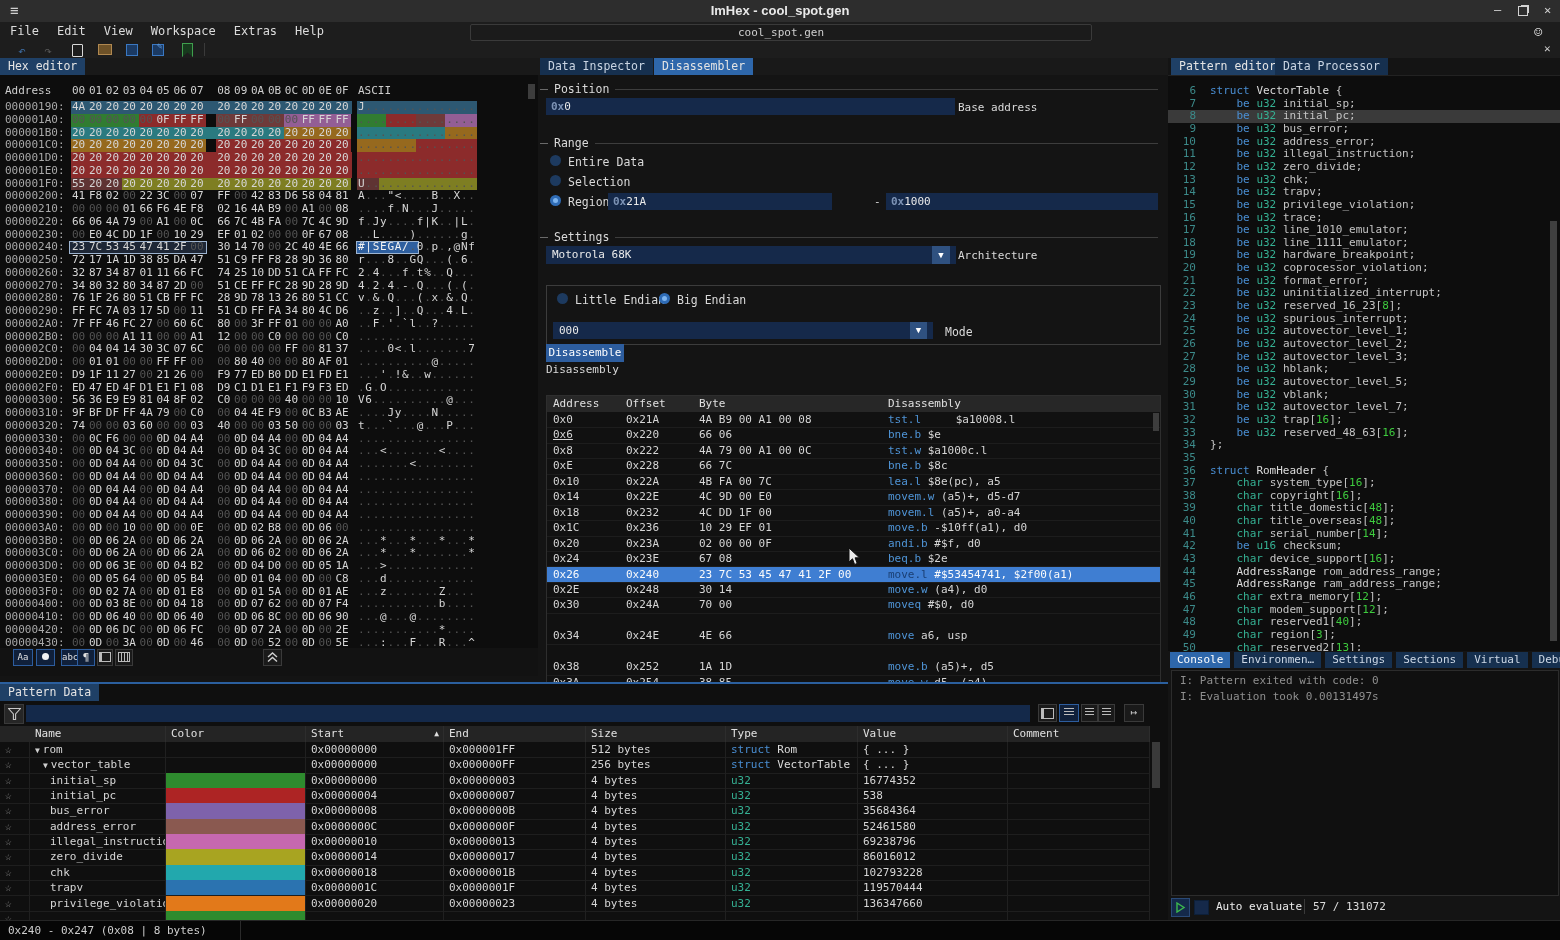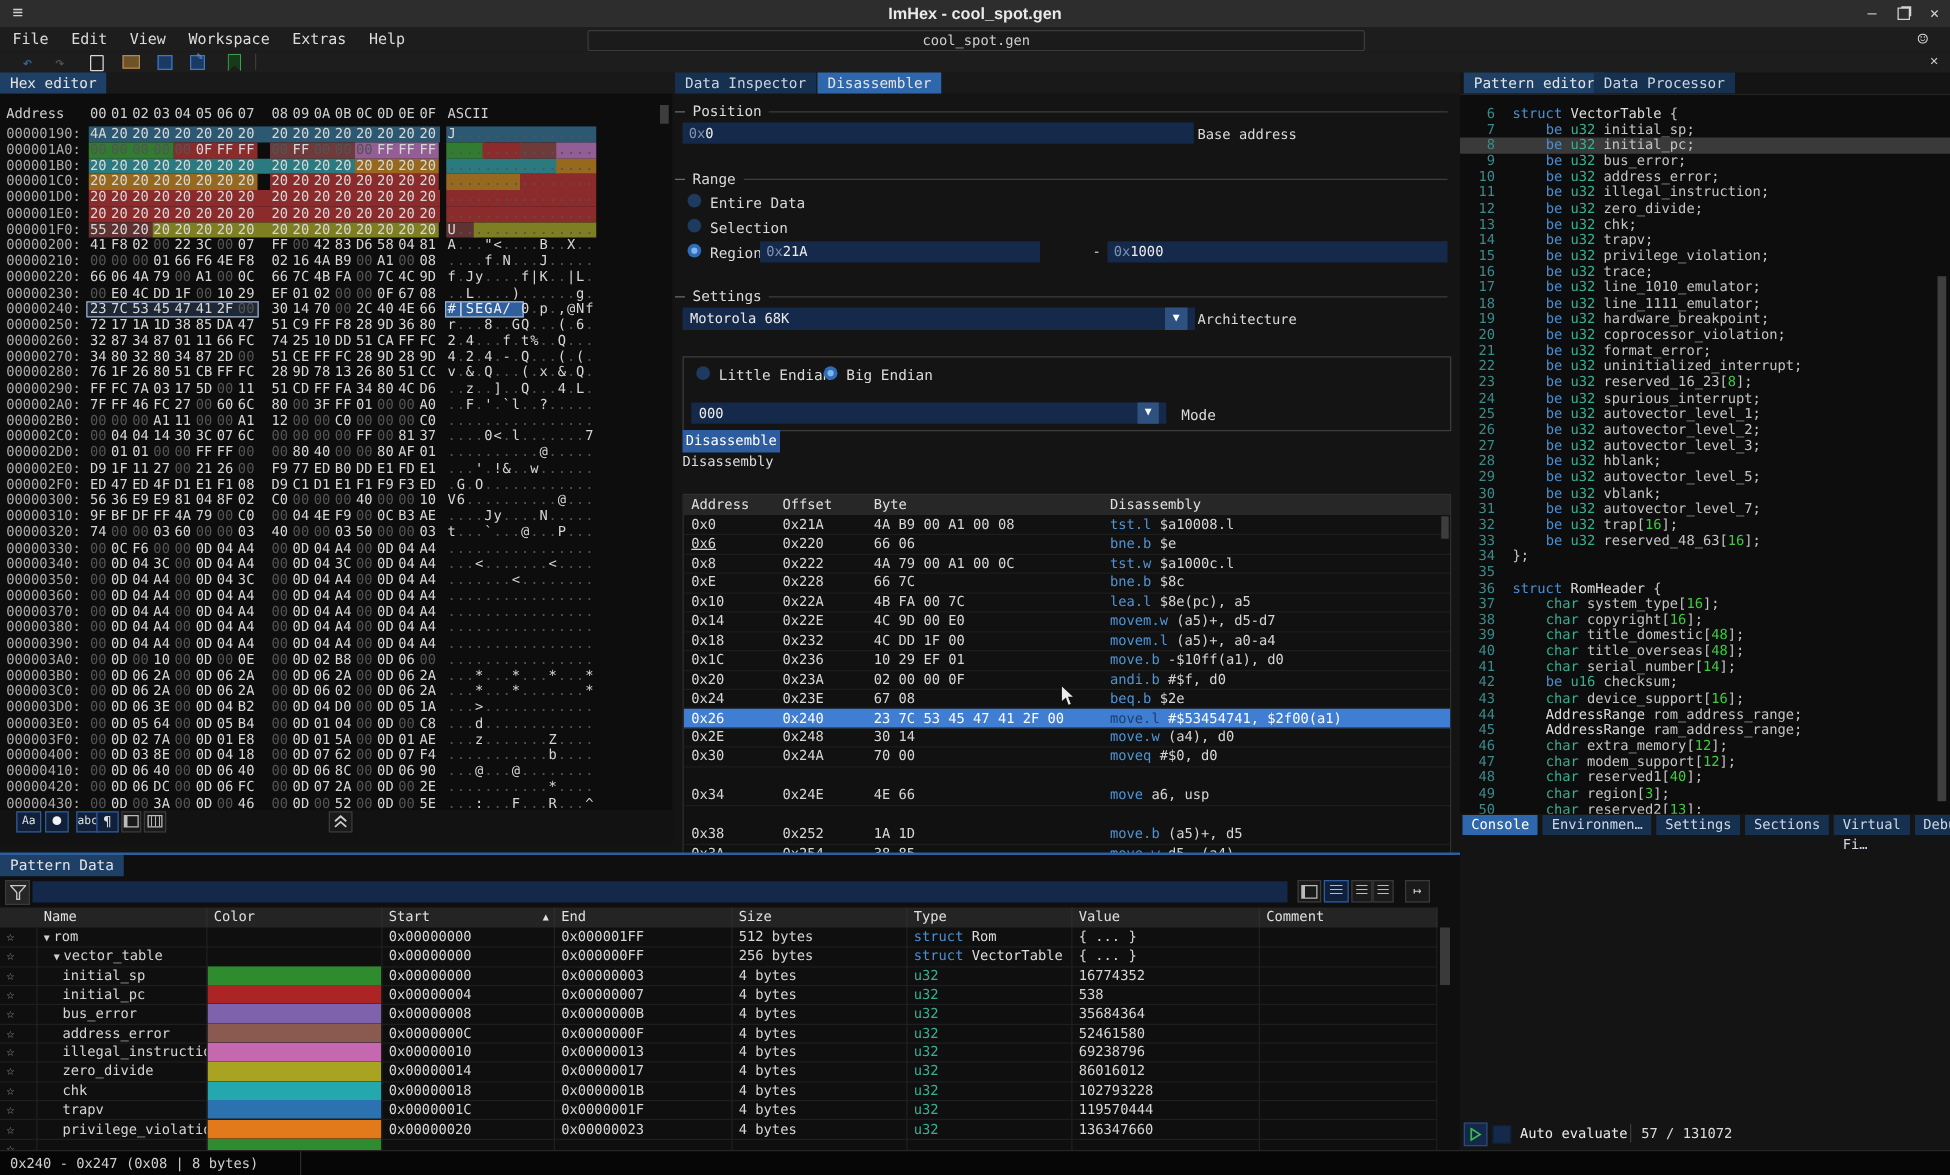--- a/index.html
+++ b/index.html
@@ -49,21 +49,21 @@
   .fbtn{position:absolute;top:1px;height:15px;border:1px solid #2d5d9e;background:#10203a;color:#e0e0e0;
         font-size:9px;text-align:center;line-height:15px;}
   .fbtn.plain{border-color:#3a3a3a;background:#1a1a1a;}
   .bulbdot{width:7px;height:7px;border-radius:50%;background:#f2f2f2;margin:3px auto 0;}
   
   #midpanel{left:538px;top:58px;width:630px;height:624px;background:#141414;}
   .sechdr{position:absolute;display:flex;align-items:center;gap:6px;width:618px;color:#dadada;font-size:11.5px;}
   .sechdr .dash{width:8px;height:1px;background:#6a6a6a;}
   .sechdr .line{flex:1;height:1px;background:#3d3d3d;}
   .inputbox{position:absolute;background:#15294a;height:17px;line-height:17px;padding-left:5px;color:#eaeaea;}
-  .dim0x{color:#7d93b5;}
+  .dim0x{color:#7d93b5;font-weight:bold;}
   .radio{position:absolute;width:11px;height:11px;border-radius:50%;background:#1d3a5f;}
   .radio.on{background:#2f6cb6;}
   .radio.on::after{content:"";position:absolute;left:3px;top:3px;width:5px;height:5px;border-radius:50%;background:#7db4ef;}
   .rlabel{position:absolute;color:#dadada;font-size:11.5px;}
   .select{position:absolute;background:#15294a;height:18px;line-height:18px;padding-left:6px;color:#eaeaea;}
   .selarrow{position:absolute;top:0;width:18px;height:18px;background:#2f5180;color:#fff;font-size:9px;text-align:center;line-height:18px;}
   #endianbox{left:8px;top:210px;width:613px;height:58px;border:1px solid #3c3c3c;}
   #disasm-btn{left:8px;top:269px;width:78px;height:18px;background:#2d5d9e;color:#fff;text-align:center;line-height:18px;font-size:11px;}
   #disasm-table{left:8px;top:320px;width:613px;height:298px;border:1px solid #2e2e2e;background:#111;overflow:hidden;}
   #disasm-header{position:absolute;left:0;top:0;width:100%;height:16px;background:#272727;color:#e0e0e0;line-height:16px;}
@@ -1780,21 +1780,21 @@
         <span class="abs" style="left:6px;">Address</span>
         <span class="abs" style="left:79px;">Offset</span>
         <span class="abs" style="left:152px;">Byte</span>
         <span class="abs" style="left:341px;">Disassembly</span>
       </div>
       <div id="disasm-rows">
           <div class="drow" style="top: 0px;">
             <span style="left: 6px;">0x0</span>
             <span style="left: 79px;">0x21A</span>
             <span style="left: 152px;">4A B9 00 A1 00 08</span>
-            <span style="left: 341px;"><span class="mn" style="position: static;">tst.l</span><span style="position: static;"> $a10008.l</span></span>
+            <span style="left: 341px;"><span class="mn" style="position: static;">tst.l</span><span style="position: static; margin-left: 28px;"> $a10008.l</span></span>
           </div>
           <div class="drow" style="top: 15.45px;">
             <span style="left: 6px; text-decoration: underline;">0x6</span>
             <span style="left: 79px;">0x220</span>
             <span style="left: 152px;">66 06</span>
             <span style="left: 341px;"><span class="mn" style="position: static;">bne.b</span><span style="position: static;"> $e</span></span>
           </div>
           <div class="drow" style="top: 30.9px;">
             <span style="left: 6px;">0x8</span>
             <span style="left: 79px;">0x222</span>
@@ -1948,20 +1948,26 @@
       <div id="code-thumb"></div>
     </div>
     <div id="console-tabs" class="abs">
         <span class="ctab act">Console</span>
         <span class="ctab">Environmen…</span>
         <span class="ctab">Settings</span>
         <span class="ctab">Sections</span>
         <span class="ctab">Virtual Fi…</span>
         <span class="ctab">Debugger</span>
       </div>
+    <div id="consolebox" class="abs">
+      <div id="console-lines">
+          <div class="conline">I: Pattern exited with code: 0</div>
+          <div class="conline">I: Evaluation took 0.00131497s</div>
+        </div>
+    </div>
     <div id="evalrow" class="abs">
       <div id="playbtn">
         <svg width="11" height="11" viewBox="0 0 11 11" style="margin:3px auto 0;">
             <polygon points="2,1 9,5.5 2,10" fill="none" stroke="#3dba4e" stroke-width="1.4"></polygon>
           </svg>
       </div>
       <div id="evalchk"></div>
       <span id="evallabel">Auto evaluate</span>
       <span id="evalsep"></span>
       <span id="evalprog">57 / 131072</span>

